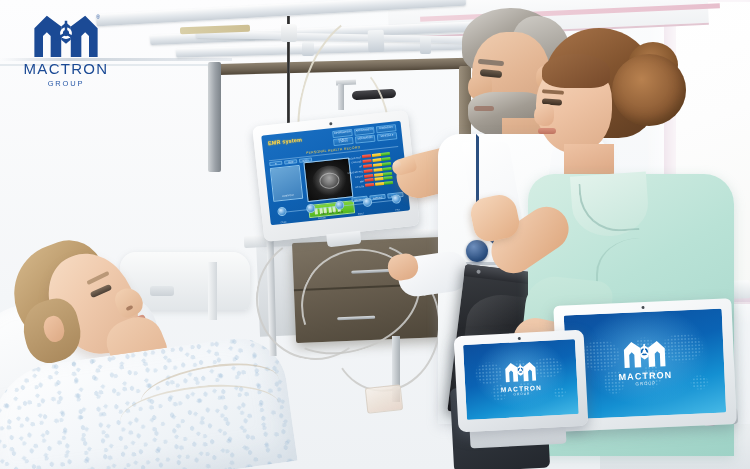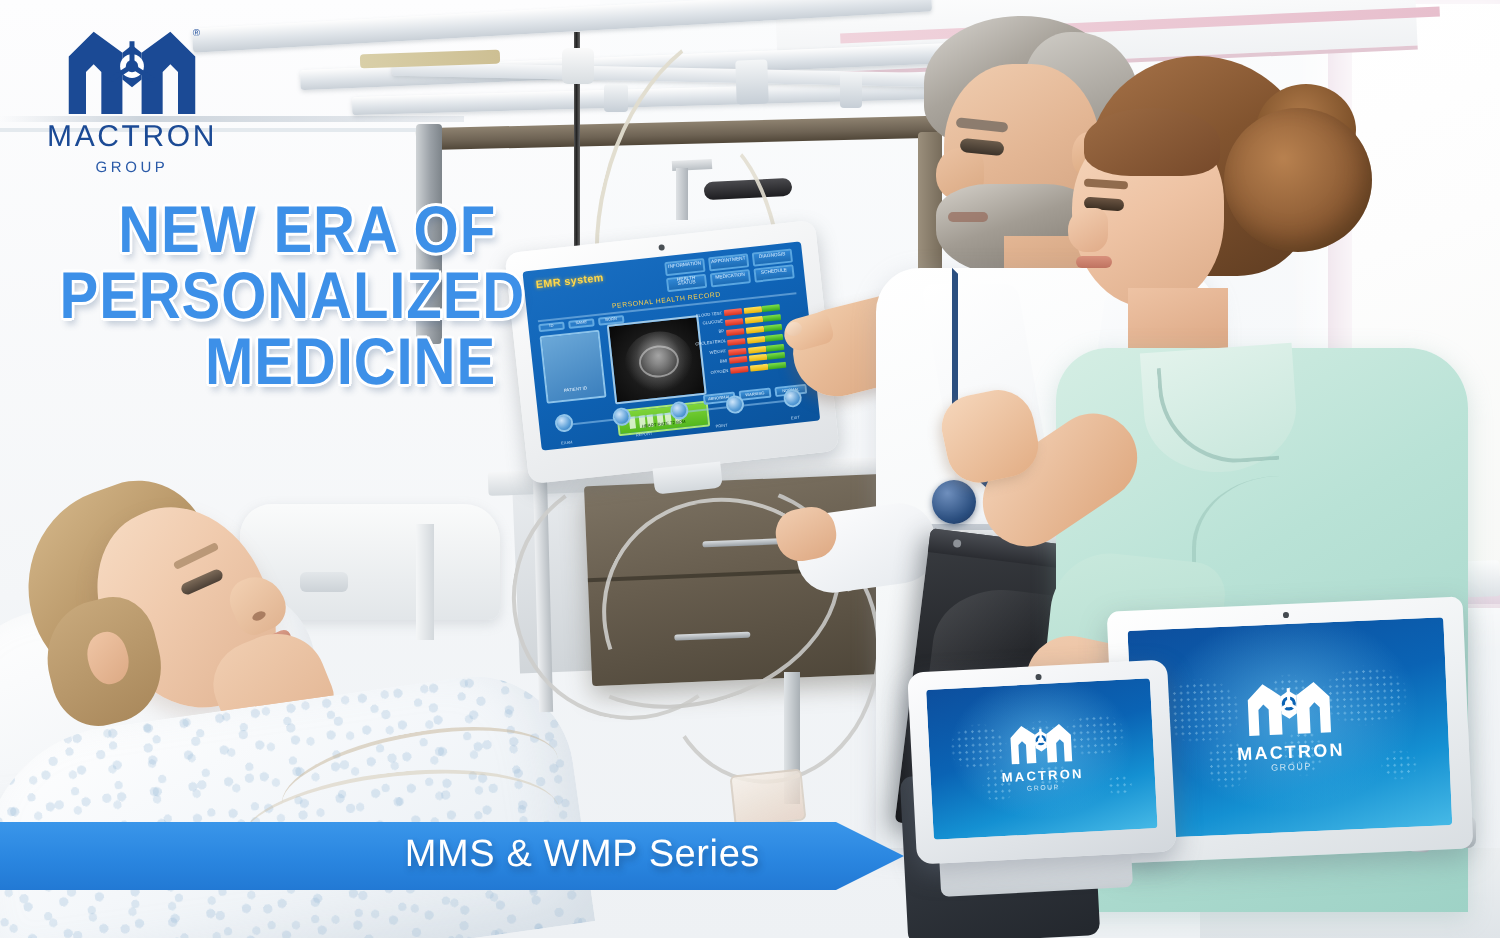--- a/index.html
+++ b/index.html
@@ -808,23 +808,15 @@
         <circle cx="36" cy="22" r="6.2" fill="#ffffff"></circle>
         <path d="M36 22 L36 9 M36 22 L25 29 M36 22 L47 29" stroke="#1b4a95" stroke-width="2.6" fill="none"></path>
         <circle cx="36" cy="22" r="3.2" fill="#1b4a95"></circle>
       </svg>
       <span class="logo-reg">®</span>
     </div>
     <div class="logo-name">MACTRON</div>
     <div class="logo-grp">GROUP</div>
   </div>
 
-  <div class="headline">
-    <div class="hl-line">NEW ERA OF</div>
-    <div class="hl-line">PERSONALIZED</div>
-    <div class="hl-line">MEDICINE</div>
-  </div>
-
-  <div class="arrowbar">
-    <span class="arrowbar-text">MMS &amp; WMP Series</span>
-  </div>
+
 
 </div>
 
 </body></html>

